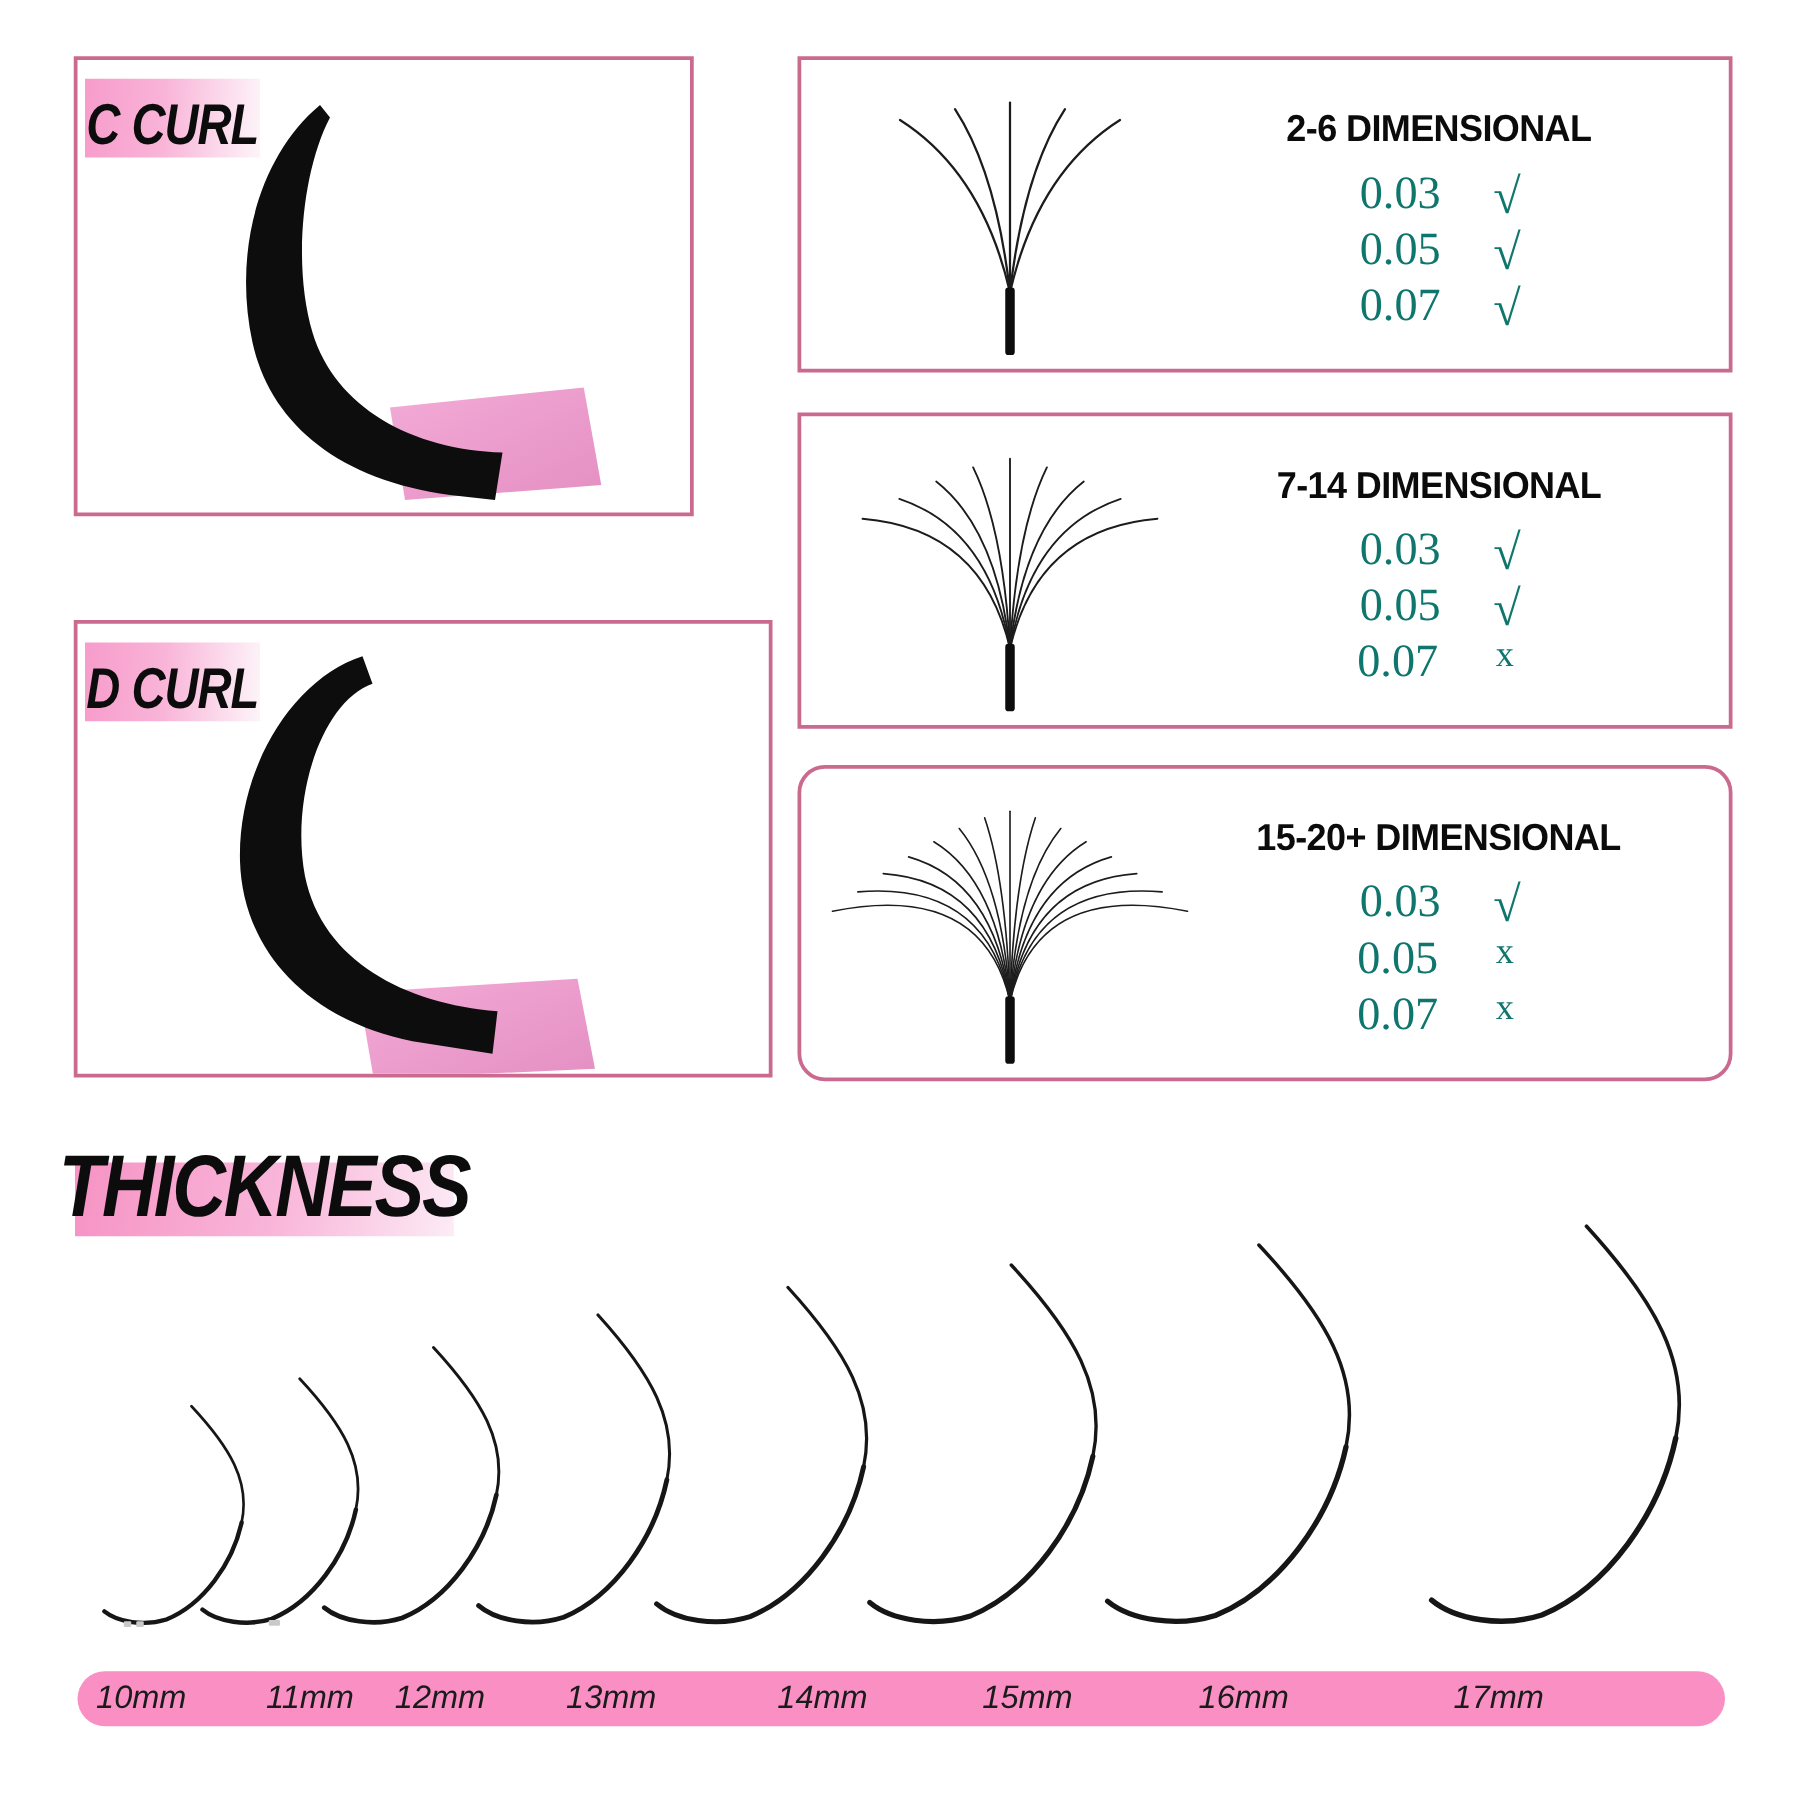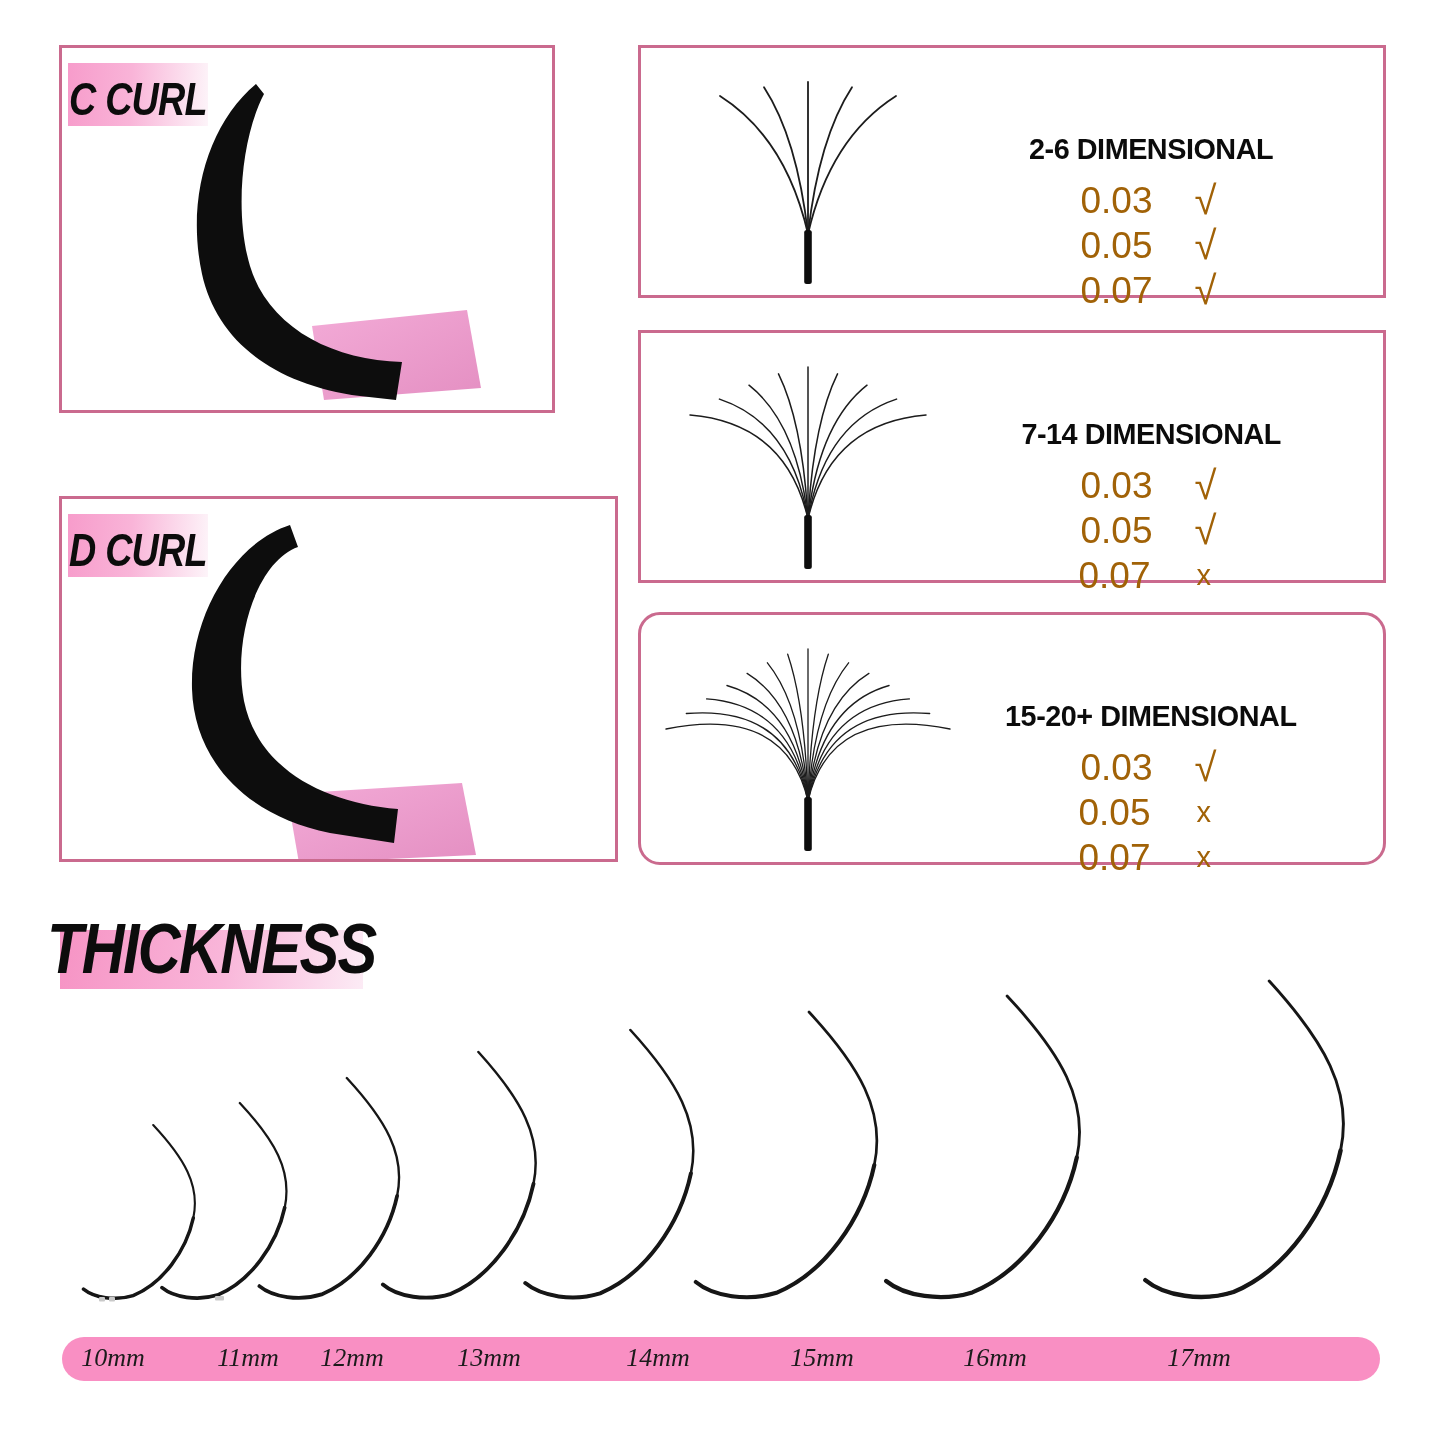--- a/index.html
+++ b/index.html
@@ -24,43 +24,43 @@
   .curl-label .txt{font-size:46px;}
   #thickness-label{
     left:60px;top:930px;width:303px;height:59px;
     background:linear-gradient(100deg,#f693c4 0%,#f9b7da 55%,#fcebf5 100%);
   }
   #thickness-label .txt{font-size:70px;transform:scaleX(0.85);letter-spacing:-2px;}
   
   .dim-text{
     position:absolute;left:310px;top:0;width:400px;height:100%;
     display:flex;flex-direction:column;align-items:center;justify-content:center;
-    padding-top:12px;box-sizing:border-box;margin-top:45px;
+    padding-top:12px;box-sizing:border-box;
   }
   .dim-title{
     font-weight:800;font-size:30px;color:#0b0b0b;letter-spacing:-0.5px;
     transform:scaleX(0.96);white-space:nowrap;margin-bottom:12px;
   }
   .dim-row{
-    display:flex;align-items:center;height:45px;
-    font-family:Liberation Sans, sans-serif;color:#a16207;
+    display:flex;height:45px;
+    font-family:Liberation Serif, serif;color:#0f766e;
   }
   .dim-row .val{width:105px;text-align:right;font-size:37px;}
   .dim-row .mark{width:60px;margin-left:42px;font-size:40px;text-align:left;}
   .dim-row .mark.x-mark{font-size:29px;padding-left:4px;}
   .fan-svg{position:absolute;left:17px;top:28px;}
   
   #curves-svg{position:absolute;left:0;top:960px;}
   #size-bar{
     position:absolute;left:62px;top:1337px;width:1318px;height:44px;
     background:#f98fc3;border-radius:22px;
   }
   .mm-label{
     position:absolute;top:50%;transform:translate(-50%,-54%);
-    font-family:Liberation Serif, serif;font-style:italic;
+    font-family:Liberation Sans, sans-serif;font-style:italic;
     font-size:26px;color:#1b1b1b;white-space:nowrap;
   }
 </style>
 </head>
 <body>
 
 <div id="canvas">
 
   <div class="card" style="left:59px;top:45px;width:496px;height:368px;">
     <div class="pink-label curl-label">

